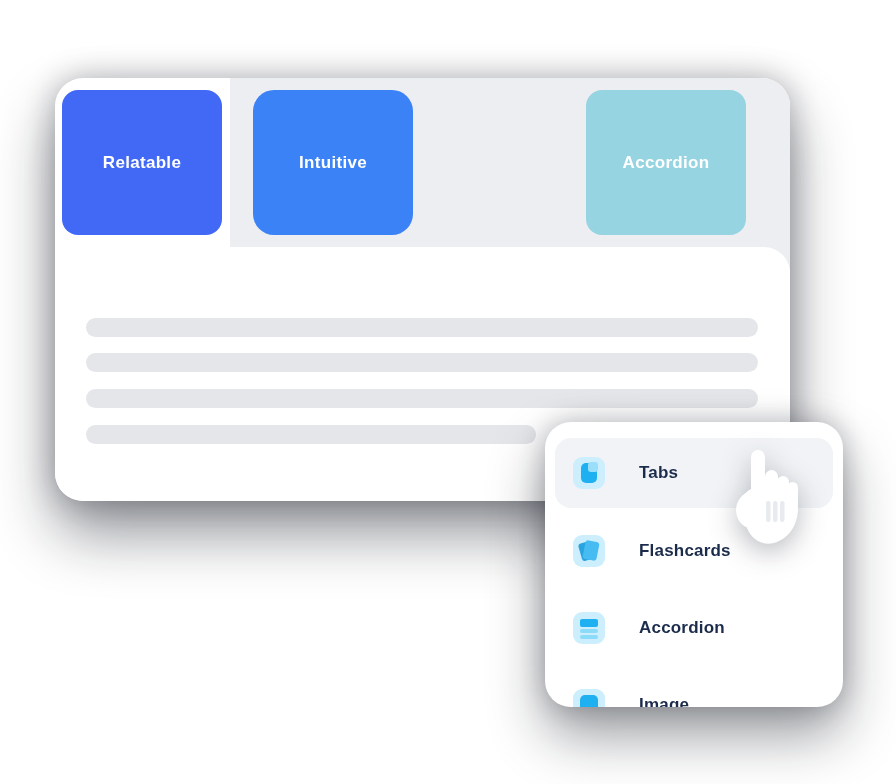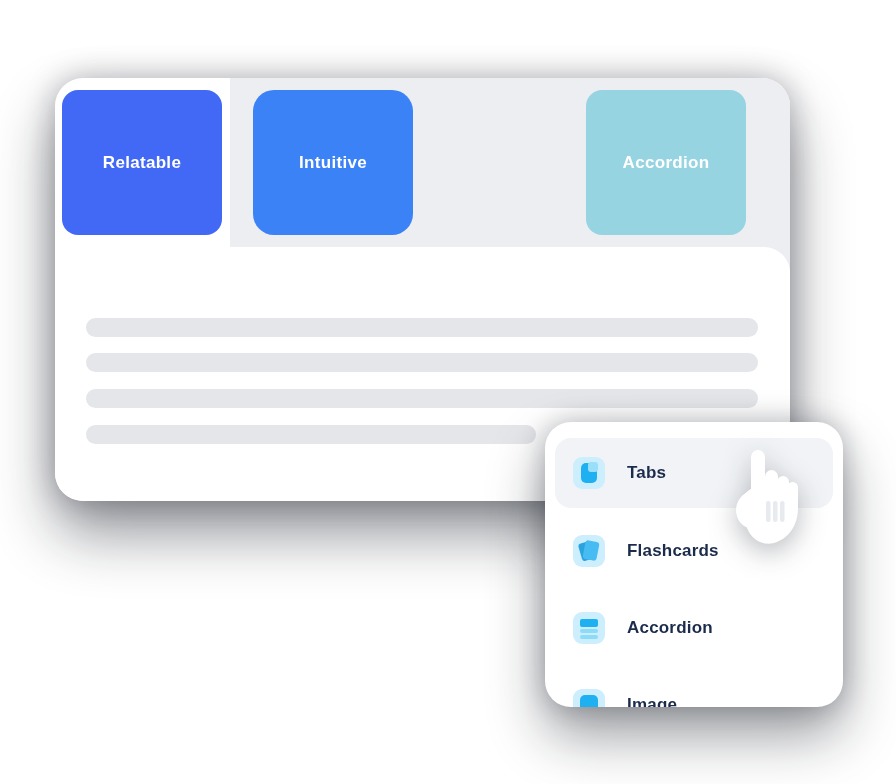--- a/index.html
+++ b/index.html
@@ -31,21 +31,21 @@
   .skel-2{top:311px;width:672px;}
   .skel-3{top:347px;width:450px;}
   
   .menu-card{
     position:absolute;left:545px;top:422px;width:298px;height:285px;
     background:#fff;border-radius:26px;
     box-shadow:0 0 26px rgba(14,18,28,.24),0 28px 55px rgba(14,18,28,.42);
   }
   .menu-inner{position:absolute;inset:0;border-radius:26px;overflow:hidden;}
   .menu-highlight{position:absolute;left:10px;top:16px;width:278px;height:70px;border-radius:16px;background:#F1F3F6;}
-  .menu-row{position:absolute;left:28px;height:64px;display:flex;align-items:center;gap:22px;cursor:pointer;}
+  .menu-row{position:absolute;left:28px;height:64px;display:flex;align-items:center;gap:34px;cursor:pointer;}
   .menu-row-0{top:19px;}
   .menu-row-1{top:97px;}
   .menu-row-2{top:174px;}
   .menu-row-3{top:251px;}
   .menu-label{font-size:17px;font-weight:700;color:#1B2B4B;letter-spacing:.2px;white-space:nowrap;}
   .wicon{width:32px;height:32px;border-radius:9px;background:#CDEFFD;position:relative;flex:0 0 32px;}
   .wicon i{position:absolute;display:block;}
   
   .wicon-tab .shape-a{left:8px;top:6px;width:16px;height:20px;background:#1FB0F1;border-radius:5px;}
   .wicon-tab .shape-b{right:7px;top:5px;width:10px;height:10px;background:#9ADFFA;border-radius:3px;}

